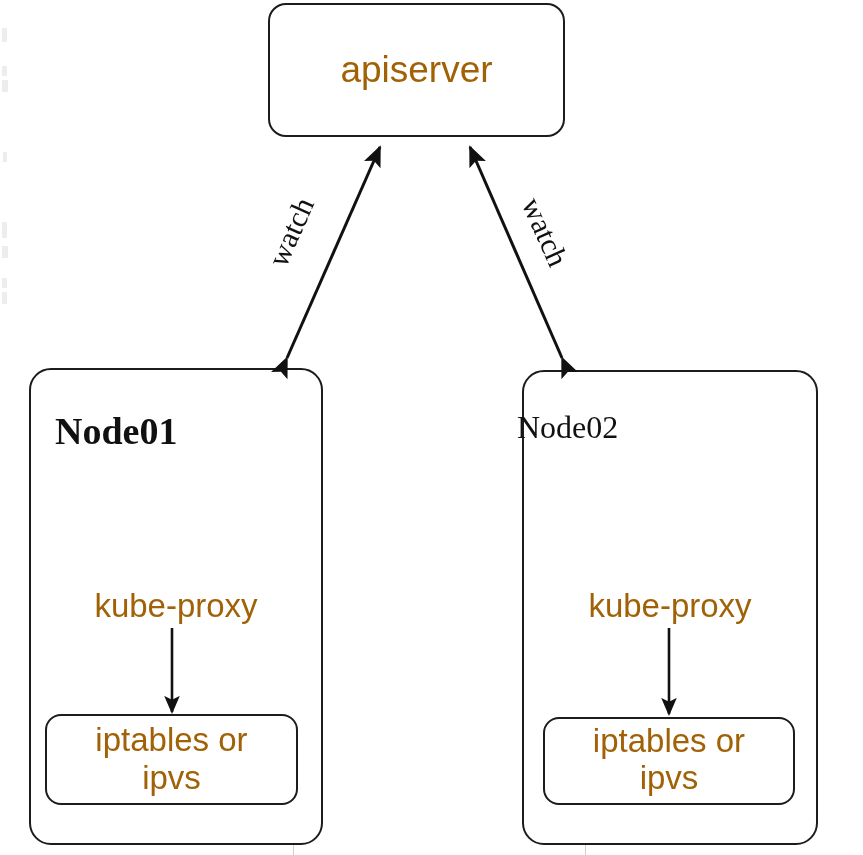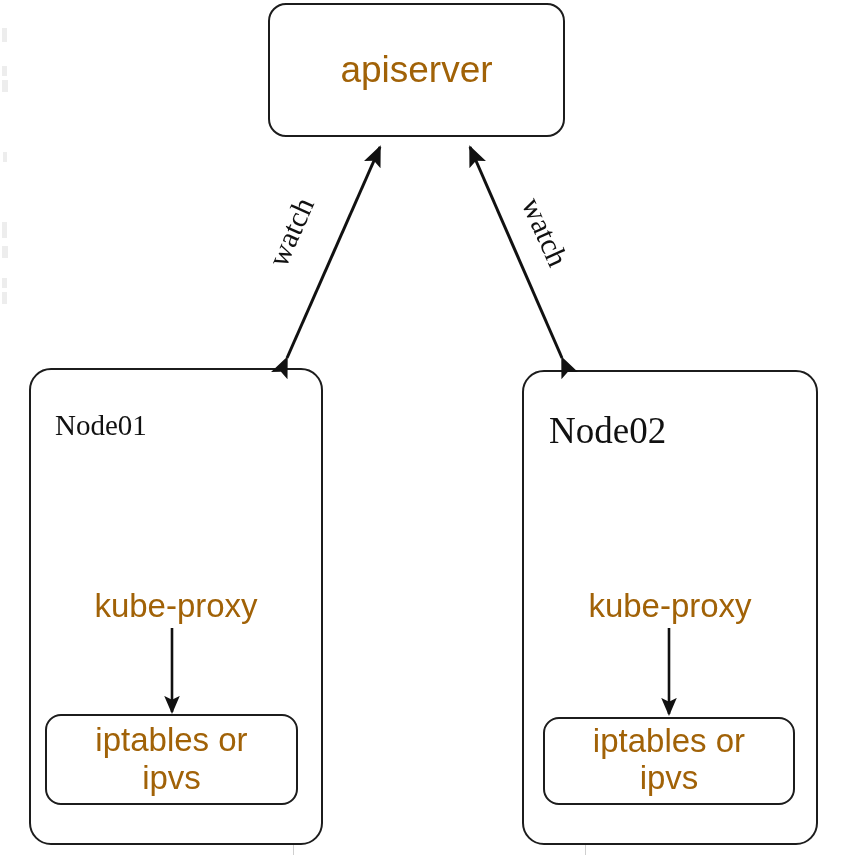--- a/index.html
+++ b/index.html
@@ -89,29 +89,29 @@
   <div class="scan-fleck" style="left:2px; top:278px; width:5px; height:10px;"></div>
   <div class="scan-fleck" style="left:2px; top:292px; width:5px; height:12px;"></div>
 
   <div class="scan-tick" style="left:293px; top:843px; height:12px;"></div>
   <div class="scan-tick" style="left:585px; top:843px; height:12px;"></div>
 
   <div class="api-box" style="left:268px; top:3px; width:297px; height:134px;"></div>
   <div class="label-sans" style="left:268px; top:50px; width:297px; font-size:37px;">apiserver</div>
 
   <div class="node-box" style="left:29px; top:368px; width:294px; height:477px;"></div>
-  <div class="label-serif" style="left:55px; top:409px; font-size:29px;">Node01</div>
+  <div class="label-serif" style="left:55px; top:409px; font-size:38px;font-weight:bold;">Node01</div>
   <div class="label-sans" style="left:29px; top:588px; width:294px; font-size:33px;">kube-proxy</div>
 
   <div class="inner-box" style="left:45px; top:714px; width:253px; height:91px;"></div>
   <div class="label-sans" style="left:45px; top:722px; width:253px; font-size:33px;">iptables or</div>
   <div class="label-sans" style="left:45px; top:760px; width:253px; font-size:33px;">ipvs</div>
 
   <div class="node-box" style="left:522px; top:370px; width:296px; height:475px;"></div>
-  <div class="label-serif" style="left:549px; top:409px; font-size:37px;">Node02</div>
+  <div class="label-serif" style="left:517px; top:409px; font-size:32px;">Node02</div>
   <div class="label-sans" style="left:522px; top:588px; width:296px; font-size:33px;">kube-proxy</div>
 
   <div class="inner-box" style="left:543px; top:717px; width:252px; height:88px;"></div>
   <div class="label-sans" style="left:543px; top:723px; width:252px; font-size:33px;">iptables or</div>
   <div class="label-sans" style="left:543px; top:760px; width:252px; font-size:33px;">ipvs</div>
 
   <svg class="svg-layer" viewBox="0 0 863 855">
     <defs>
       <marker id="arrowhead" markerWidth="8" markerHeight="8" refX="6.4" refY="3" orient="auto" markerUnits="strokeWidth">
         <path d="M0,0 L7,3 L0,6 L1.4,3 z" fill="#111111"></path>

